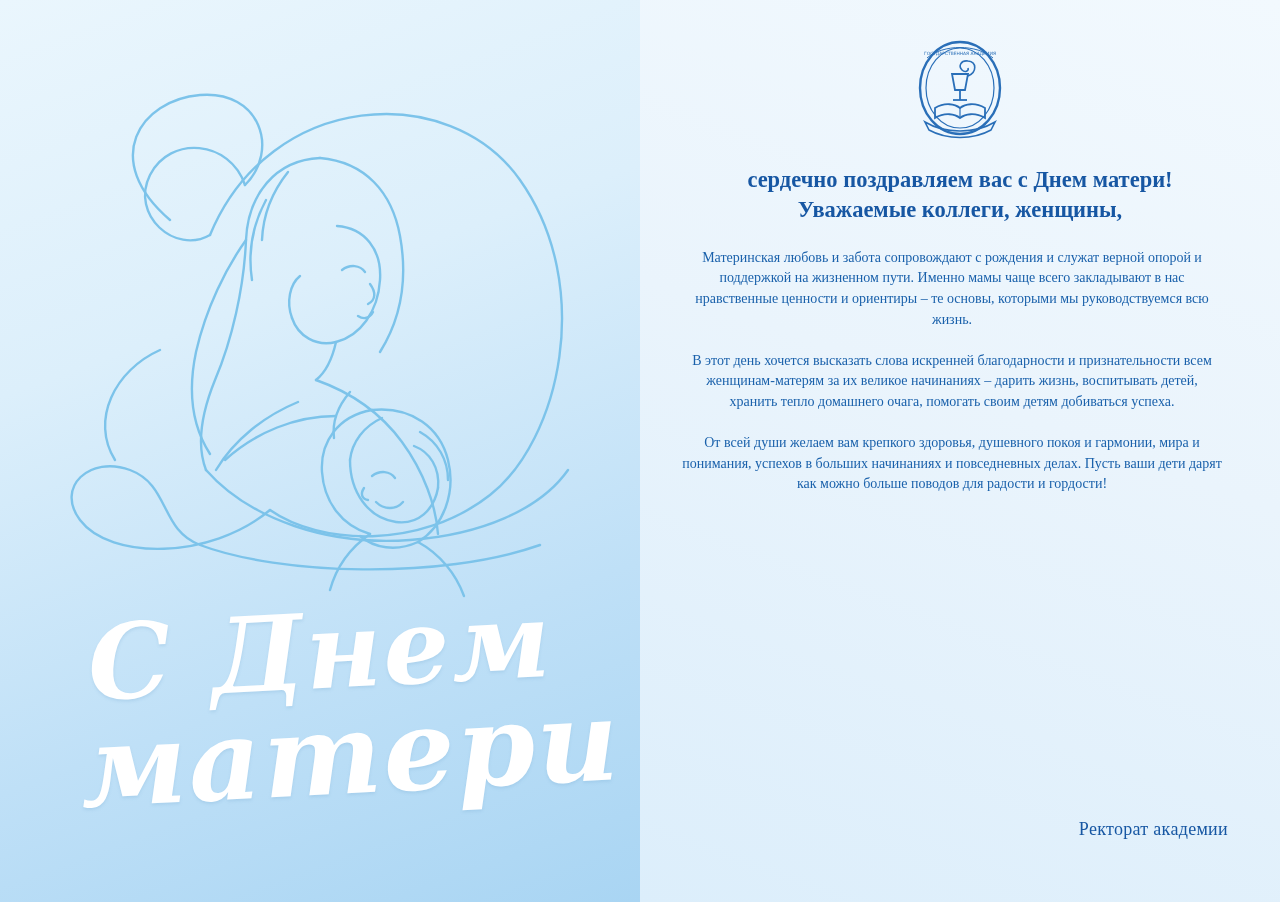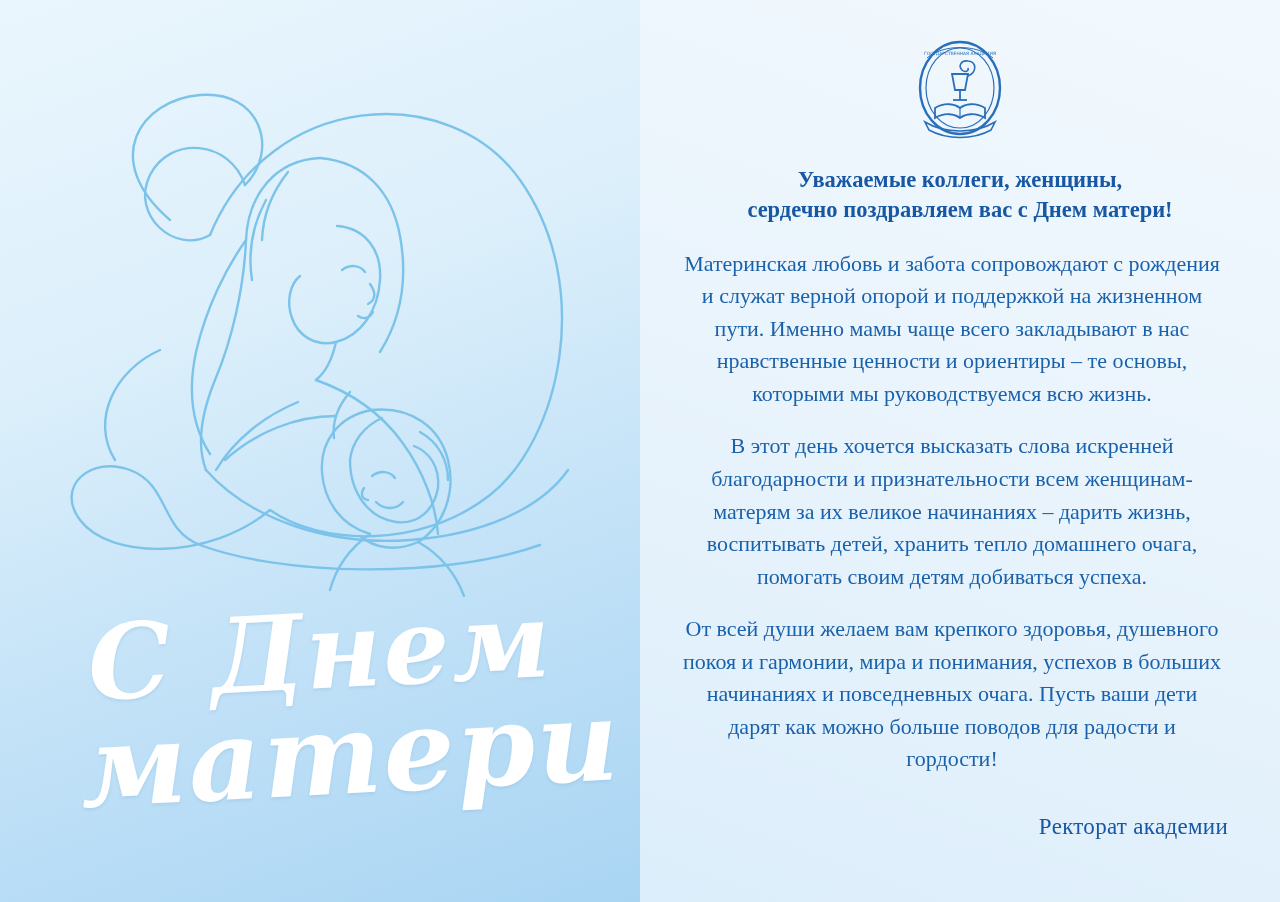--- a/index.html
+++ b/index.html
@@ -102,33 +102,33 @@
   .greeting {
     font-family: "Liberation Serif", serif;
     font-weight: 700;
     font-size: 22.5px;
     line-height: 1.35;
     color: #1757a3;
     margin-bottom: 22px;
   }
   .para {
     font-family: "Liberation Serif", serif;
-    font-size: 22px;
+    font-size: 14px;
     line-height: 1.48;
     color: #1a61ab;
     margin: 0 16px 20px 0;
   }
   .para:last-child { margin-bottom: 0; }
 
   .signature {
     position: absolute;
     right: 52px;
     bottom: 62px;
     font-family: "Liberation Serif", serif;
-    font-size: 23px;
+    font-size: 18px;
     color: #1757a3;
     letter-spacing: 0.3px;
     text-align: center;
   }
 </style>
 </head>
 <body>
 
 <div class="card">
 
@@ -211,23 +211,23 @@
         <path d="M30 70 C 40 64, 50 66, 55 70 C 60 66, 70 64, 80 70 L80 80
                  C 70 74, 60 76, 55 80 C 50 76, 40 74, 30 80 Z" fill="none" stroke="#2a6fb8" stroke-width="1.8"></path>
         <path d="M55 70 v10" stroke="#2a6fb8" stroke-width="1.2"></path>
 
         <path d="M20 84 C 40 96, 70 96, 90 84 L86 92 C 68 102, 42 102, 24 92 Z" fill="none" stroke="#2a6fb8" stroke-width="1.6"></path>
       </svg>
     </div>
 
     <div class="letter">
       <div class="greeting">
+        <div>сердечно поздравляем вас с Днем матери!</div>
         <div>Уважаемые коллеги, женщины,</div>
-        <div>сердечно поздравляем вас с Днем матери!</div>
       </div>
       <p class="para">Материнская любовь и забота сопровождают с рождения и служат верной опорой и поддержкой на жизненном пути. Именно мамы чаще всего закладывают в нас нравственные ценности и ориентиры – те основы, которыми мы руководствуемся всю жизнь.</p>
       <p class="para">В этот день хочется высказать слова искренней благодарности и признательности всем женщинам-матерям за их великое начинаниях – дарить жизнь, воспитывать детей, хранить тепло домашнего очага, помогать своим детям добиваться успеха.</p>
-      <p class="para">От всей души желаем вам крепкого здоровья, душевного покоя и гармонии, мира и понимания, успехов в больших начинаниях и повседневных очага. Пусть ваши дети дарят как можно больше поводов для радости и гордости!</p>
+      <p class="para">От всей души желаем вам крепкого здоровья, душевного покоя и гармонии, мира и понимания, успехов в больших начинаниях и повседневных делах. Пусть ваши дети дарят как можно больше поводов для радости и гордости!</p>
     </div>
 
     <div class="signature">Ректорат академии</div>
   </div>
 </div>
 
 </body></html>

